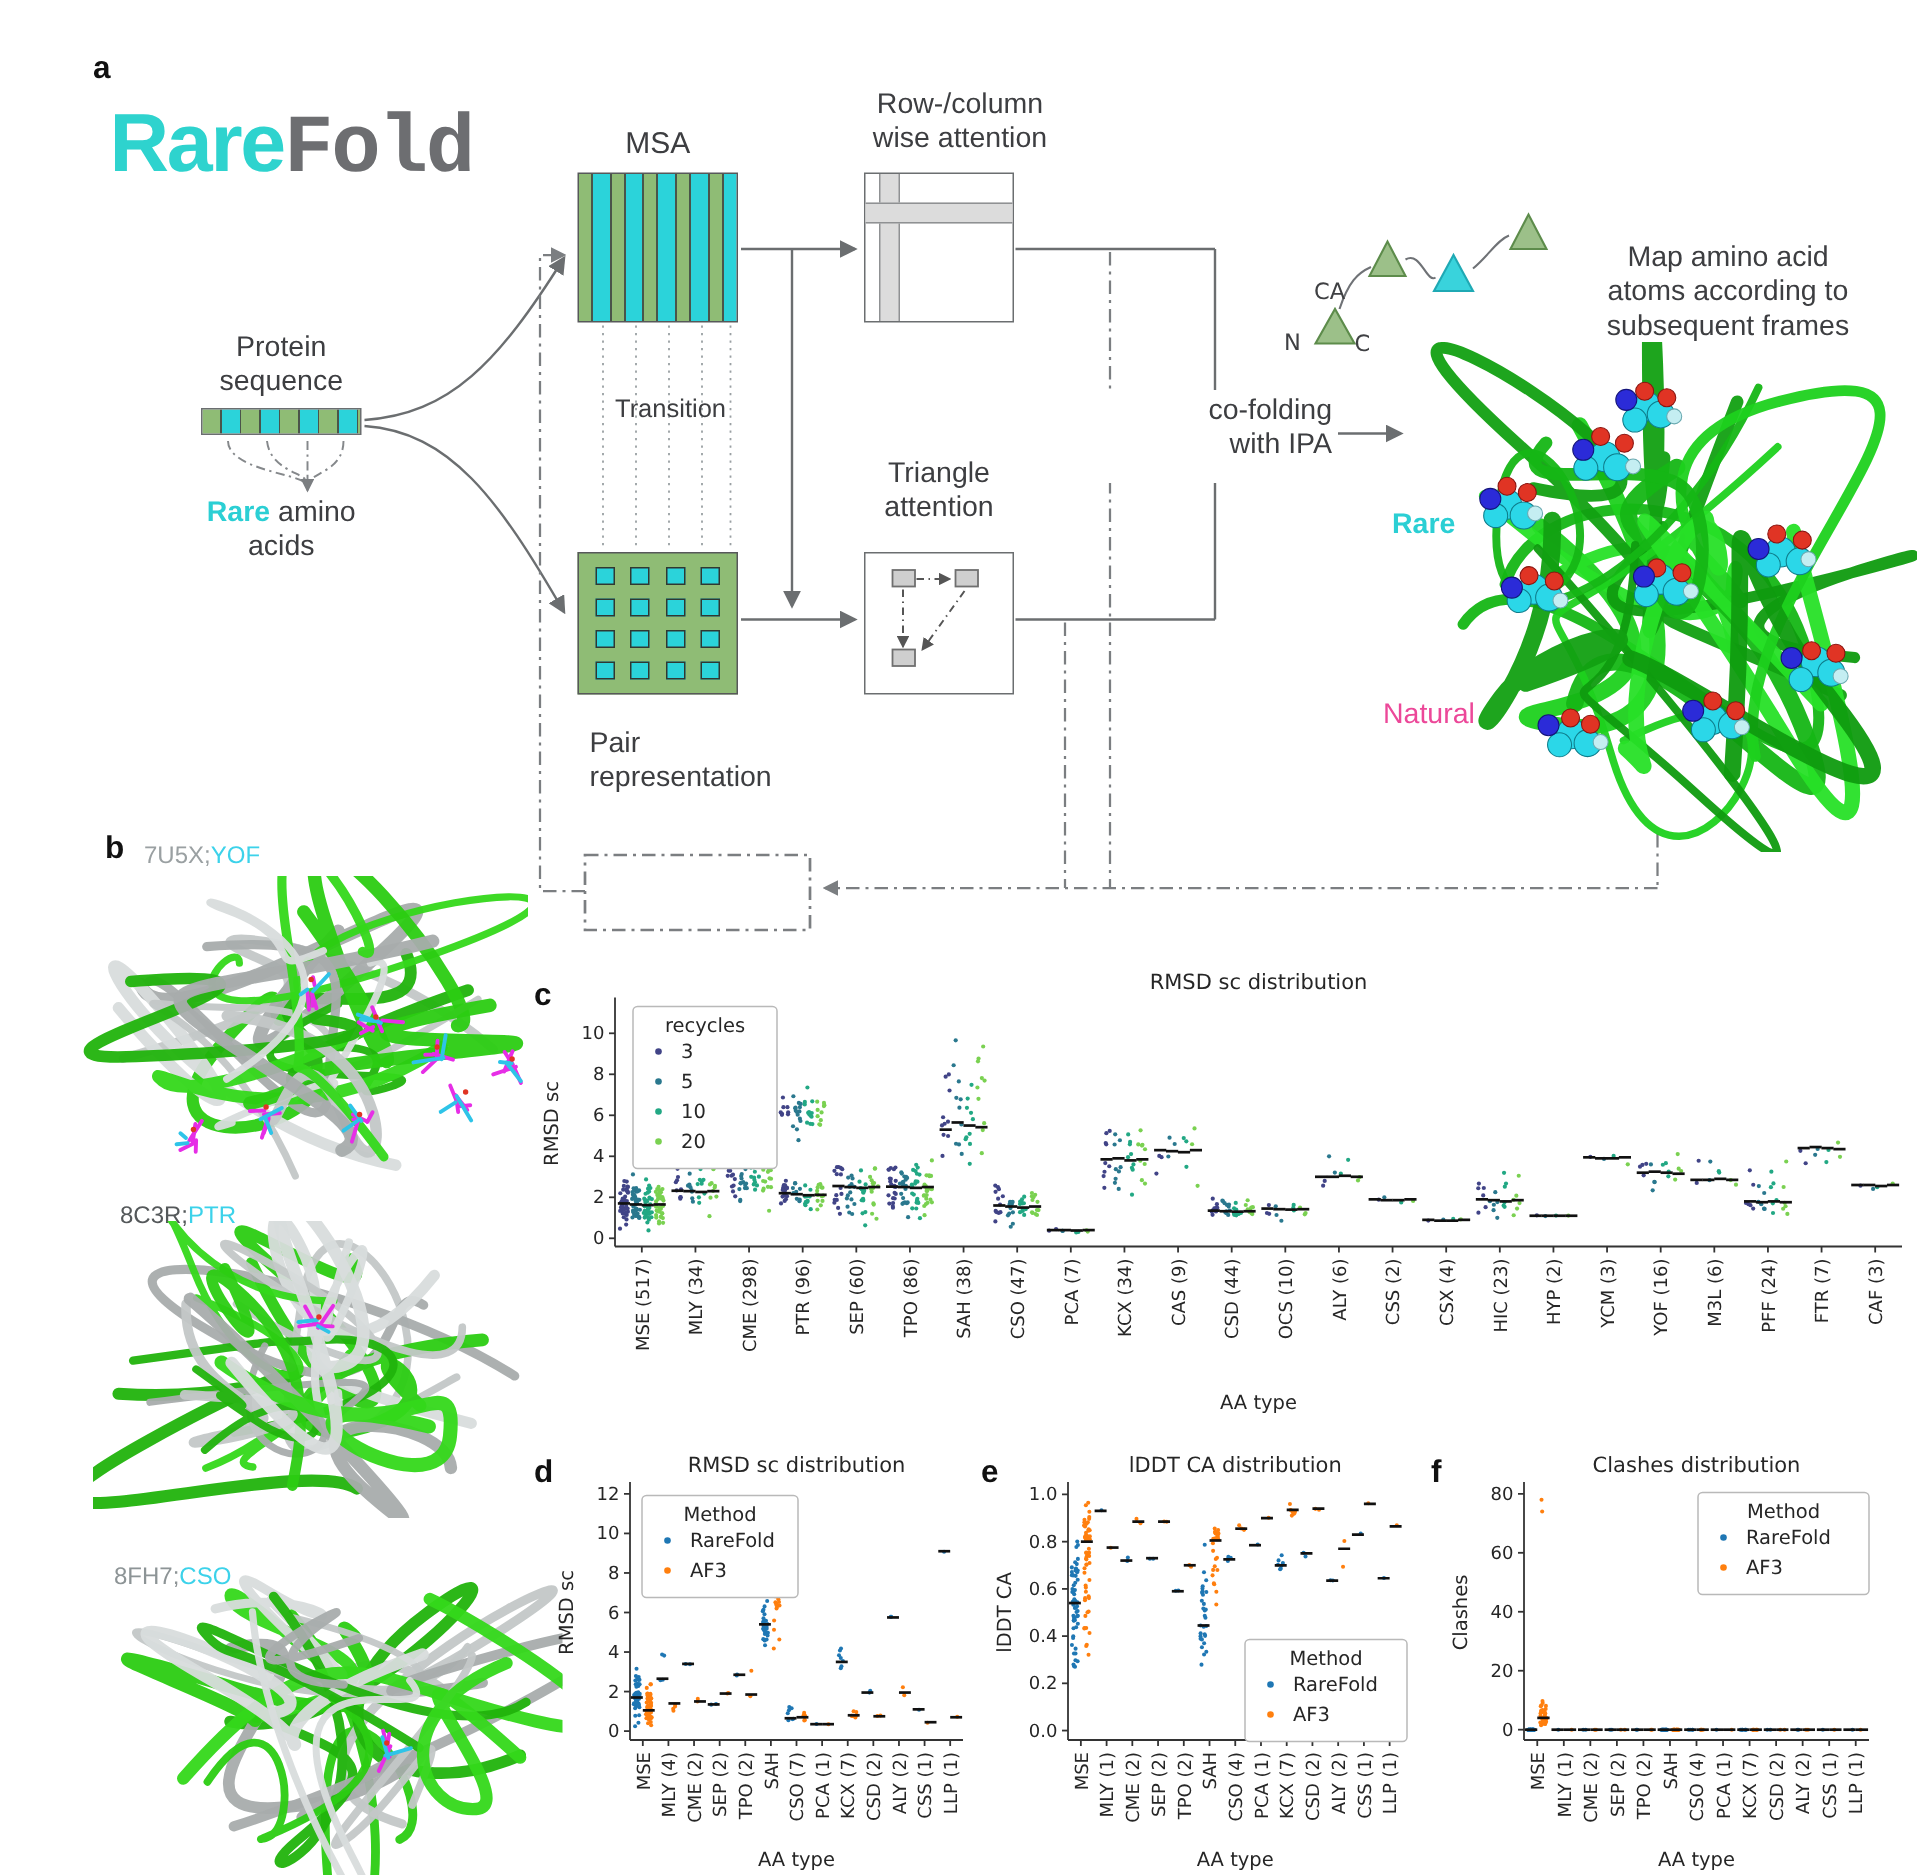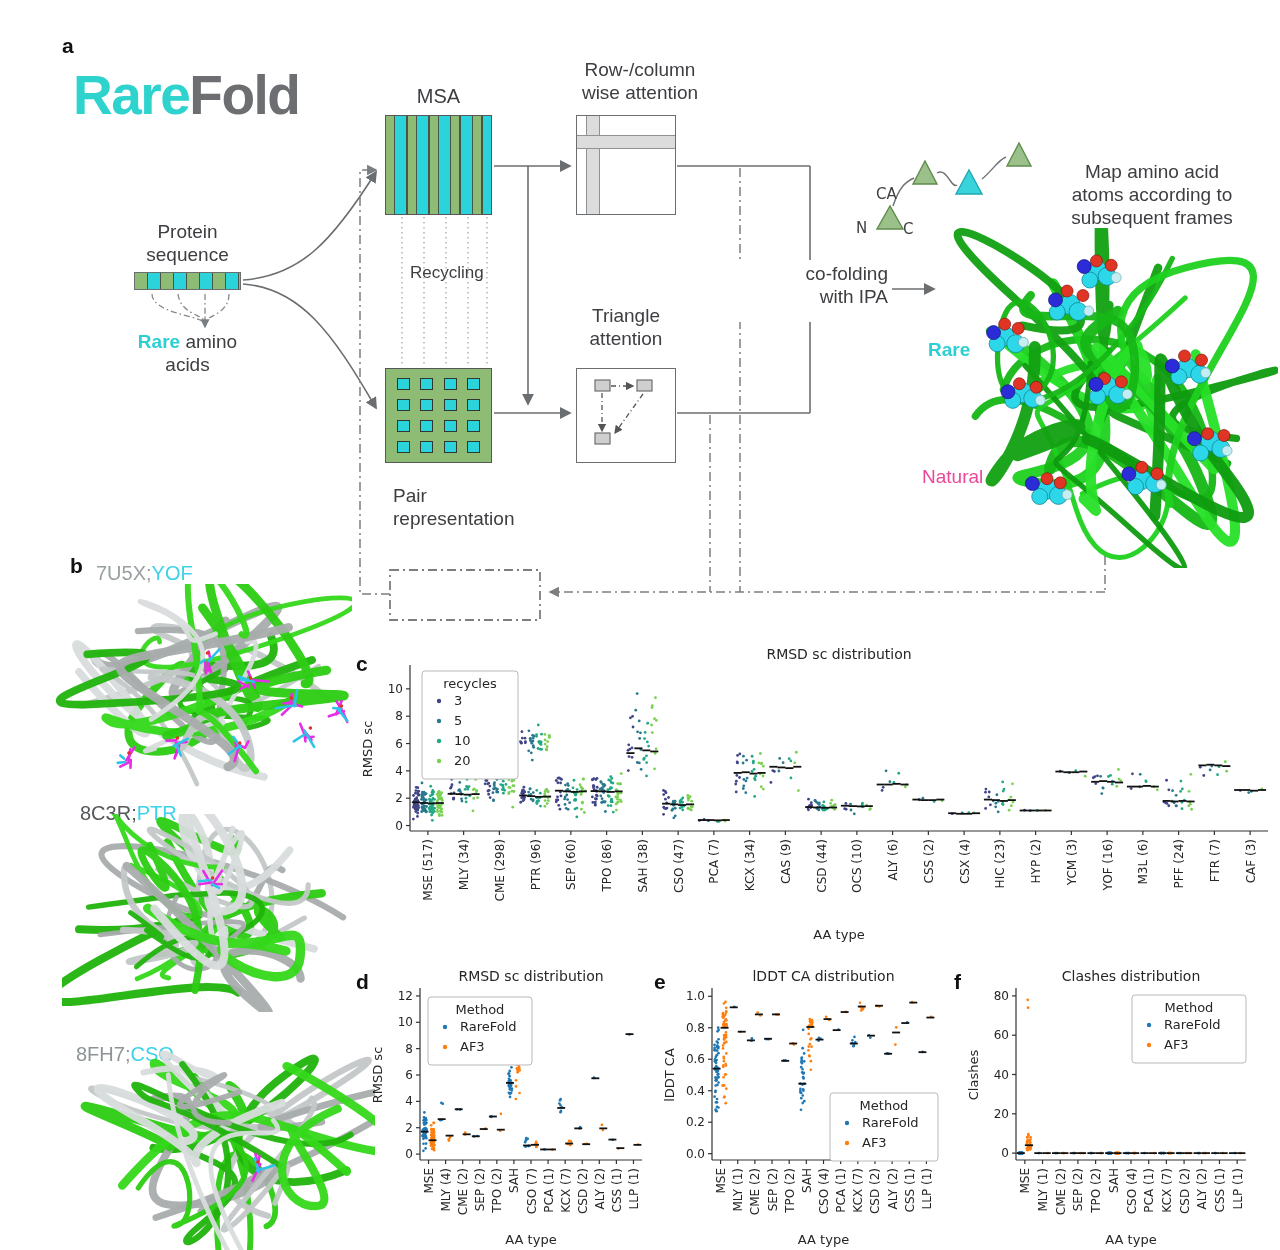--- a/index.html
+++ b/index.html
@@ -4,38 +4,38 @@
 <style>
   html,body{margin:0;padding:0;background:#fff;}
   .page{position:relative;width:1280px;height:1250px;background:#fff;overflow:hidden;
         font-family:"Liberation Sans",sans-serif;}
   .abs{position:absolute;}
   .panel-letter{font-size:21px;font-weight:800;color:#111;}
   .dia{color:#3d3e41;font-size:19px;line-height:1.22;font-weight:500;}
   .center{text-align:center;}
   .logo{font-size:55px;font-weight:800;letter-spacing:-1.5px;line-height:1;}
   .logo .rare{color:#2ed3ce;}
-  .logo .fold{color:#6d6e71;}
+  .logo .fold{color:#6d6e71;font-family:Liberation Mono, monospace;}
   .cyan-t{color:#2bcfd4;font-weight:700;}
   .green-t{color:#ec4899;font-weight:400;}
   .msa-box{left:385px;top:115px;width:107px;height:100px;border:1.6px solid #57585a;box-sizing:border-box;
     background:repeating-linear-gradient(90deg,#8fbc75 0 8px,#4a554a 8px 9.3px,#2bd3da 9.3px 20.5px,#4a554a 20.5px 21.8px);}
   .rowcol-box{left:576px;top:115px;width:100px;height:100px;border:1.6px solid #6b6e70;background:#fff;box-sizing:border-box;}
   .rowcol-box .vband{position:absolute;left:9px;top:0;width:12px;height:100%;background:#dcdcdc;border-left:1px solid #8f9193;border-right:1px solid #8f9193;}
   .rowcol-box .hband{position:absolute;left:0;top:19px;width:100%;height:12px;background:#dcdcdc;border-top:1px solid #8f9193;border-bottom:1px solid #8f9193;}
   .pair-box{left:385px;top:368px;width:107px;height:95px;border:1.6px solid #57585a;background:#8fbc75;box-sizing:border-box;
     display:grid;grid-template-columns:repeat(4,13px);grid-template-rows:repeat(4,12px);justify-content:space-evenly;align-content:space-evenly;}
   .pair-box .cell{width:13px;height:12px;background:#2bd3da;border:1.3px solid #303832;box-sizing:border-box;}
   .tri-box{left:576px;top:368px;width:100px;height:95px;border:1.6px solid #6b6e70;background:#fff;box-sizing:border-box;}
   .seq-bar{left:134px;top:272px;width:107px;height:18px;border:1.5px solid #6b6e70;box-sizing:border-box;
     background:repeating-linear-gradient(90deg,#8fbc75 0 12px,#4a554a 12px 13px,#2bd3da 13px 25px,#4a554a 25px 26px);}
   .recycle-text{left:390px;top:570px;width:150px;height:50px;line-height:50px;text-align:center;
     font-weight:800;font-size:21px;color:#6b6e70;letter-spacing:.5px;}
   .cofold{left:730px;top:260px;width:158px;height:60px;background:#fff;padding-top:2px;text-align:right;}
-  .b-label{font-size:20px;font-weight:500;}
+  .b-label{font-size:16px;font-weight:500;}
   svg text{font-family:"DejaVu Sans","Liberation Sans",sans-serif;}
   .overlay{pointer-events:none;}
 </style>
 </head>
 <body>
 
 <div class="page">
 
   <svg class="abs overlay" width="1280" height="1250" style="left:0;top:0">
     <defs>
@@ -118,21 +118,21 @@
 
   <div class="abs dia center" style="left:560px;top:58px;width:160px">
     <span>Row-/column</span><br>
     <span>wise attention</span>
   </div>
   <div class="abs rowcol-box">
       <div class="vband"></div>
       <div class="hband"></div>
     </div>
 
-  <div class="abs dia" style="left:410px;top:263px;font-size:17px">Recycling</div>
+  <div class="abs dia" style="left:410px;top:263px;font-size:17px">Transition</div>
 
   <div class="abs dia center" style="left:576px;top:304px;width:100px">
     <span>Triangle</span><br>
     <span>attention</span>
   </div>
   <div class="abs tri-box">
     <svg width="97" height="92">
       <defs>
           <marker id="arrt" viewBox="0 0 10 10" refX="8.5" refY="5" markerWidth="6.5" markerHeight="6.5" orient="auto-start-reverse">
             <path d="M0,0L10,5L0,10z" fill="#555"></path>

